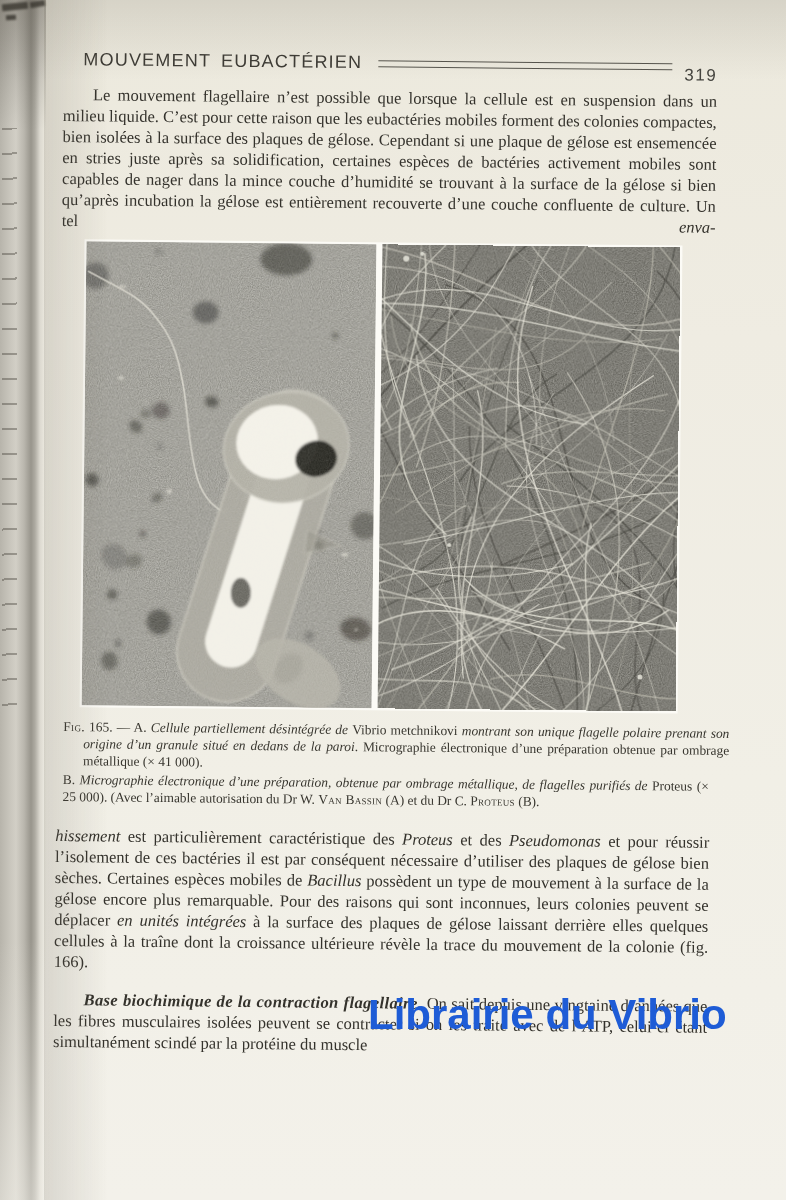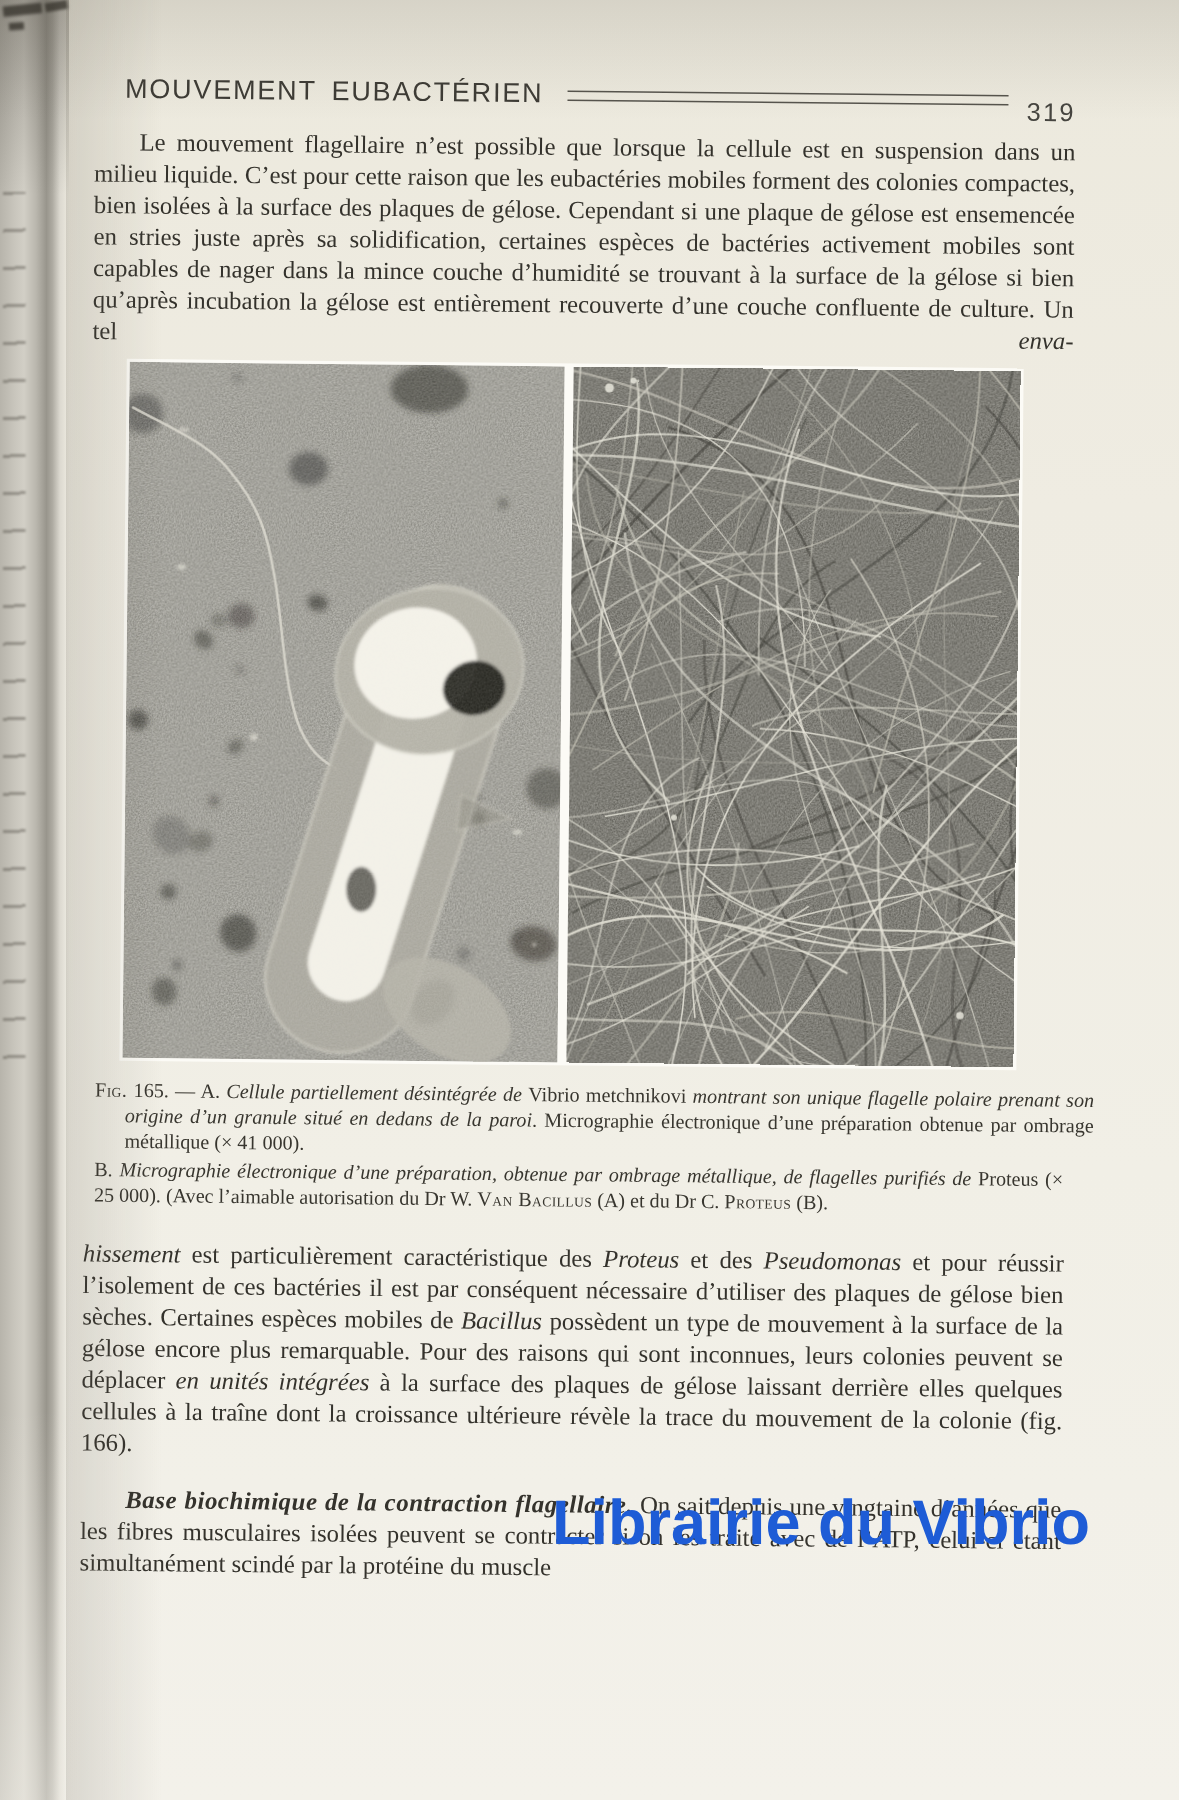--- a/index.html
+++ b/index.html
@@ -289,21 +289,21 @@
             </g>
             <circle cx="24" cy="14" r="3" fill="#efede2" opacity="0.8"></circle>
             <circle cx="40" cy="9" r="2" fill="#efede2" opacity="0.8"></circle>
             <circle cx="262" cy="430" r="2.5" fill="#efede2" opacity="0.8"></circle>
             <circle cx="70" cy="300" r="2" fill="#efede2" opacity="0.8"></circle>
             <rect x="0" y="0" width="298" height="464" filter="url(#gB)" opacity="0.4"></rect>
           </svg>
       </div>
       <figcaption>
         <p class="cap cap-a"><span class="sc">Fig.</span><span> 165. — A. </span><i>Cellule partiellement désintégrée de </i><span>Vibrio metchnikovi </span><i>montrant son unique flagelle polaire prenant son origine d’un granule situé en dedans de la paroi</i><span>. Micrographie électronique d’une préparation obtenue par ombrage métallique (× 41 000).</span></p>
-        <p class="cap cap-b"><span>B. </span><i>Micrographie électronique d’une préparation, obtenue par ombrage métallique, de flagelles purifiés de </i><span>Proteus (× 25 000). (Avec l’aimable autorisation du Dr W. </span><span class="sc">Van Bacillus</span><span> (A) et du Dr C. </span><span class="sc">Proteus</span><span> (B).</span></p>
+        <p class="cap cap-b"><span>B. </span><i>Micrographie électronique d’une préparation, obtenue par ombrage métallique, de flagelles purifiés de </i><span>Proteus (× 25 000). (Avec l’aimable autorisation du Dr W. </span><span class="sc">Van Bassin</span><span> (A) et du Dr C. </span><span class="sc">Proteus</span><span> (B).</span></p>
       </figcaption>
     </figure>
 
     <p class="body p2"><i>hissement</i><span> est particulièrement caractéristique des </span><i>Proteus</i><span> et des </span><i>Pseudomonas</i><span> et pour réussir l’isolement de ces bactéries il est par conséquent nécessaire d’utiliser des plaques de gélose bien sèches. Certaines espèces mobiles de </span><i>Bacillus</i><span> possèdent un type de mouvement à la surface de la gélose encore plus remarquable. Pour des raisons qui sont inconnues, leurs colonies peuvent se déplacer </span><i>en unités intégrées</i><span> à la surface des plaques de gélose laissant derrière elles quelques cellules à la traîne dont la croissance ultérieure révèle la trace du mouvement de la colonie (fig. 166).</span></p>
 
     <p class="body p3"><span class="bi">Base biochimique de la contraction flagellaire.</span><span> On sait depuis une vingtaine d’années que les fibres musculaires isolées peuvent se contracter si on les traite avec de l’ATP, celui-ci étant simultanément scindé par la protéine du muscle</span></p>
 
   </div>
 
   <div class="watermark" style="color: rgb(30, 92, 214);">Librairie du Vibrio</div>

